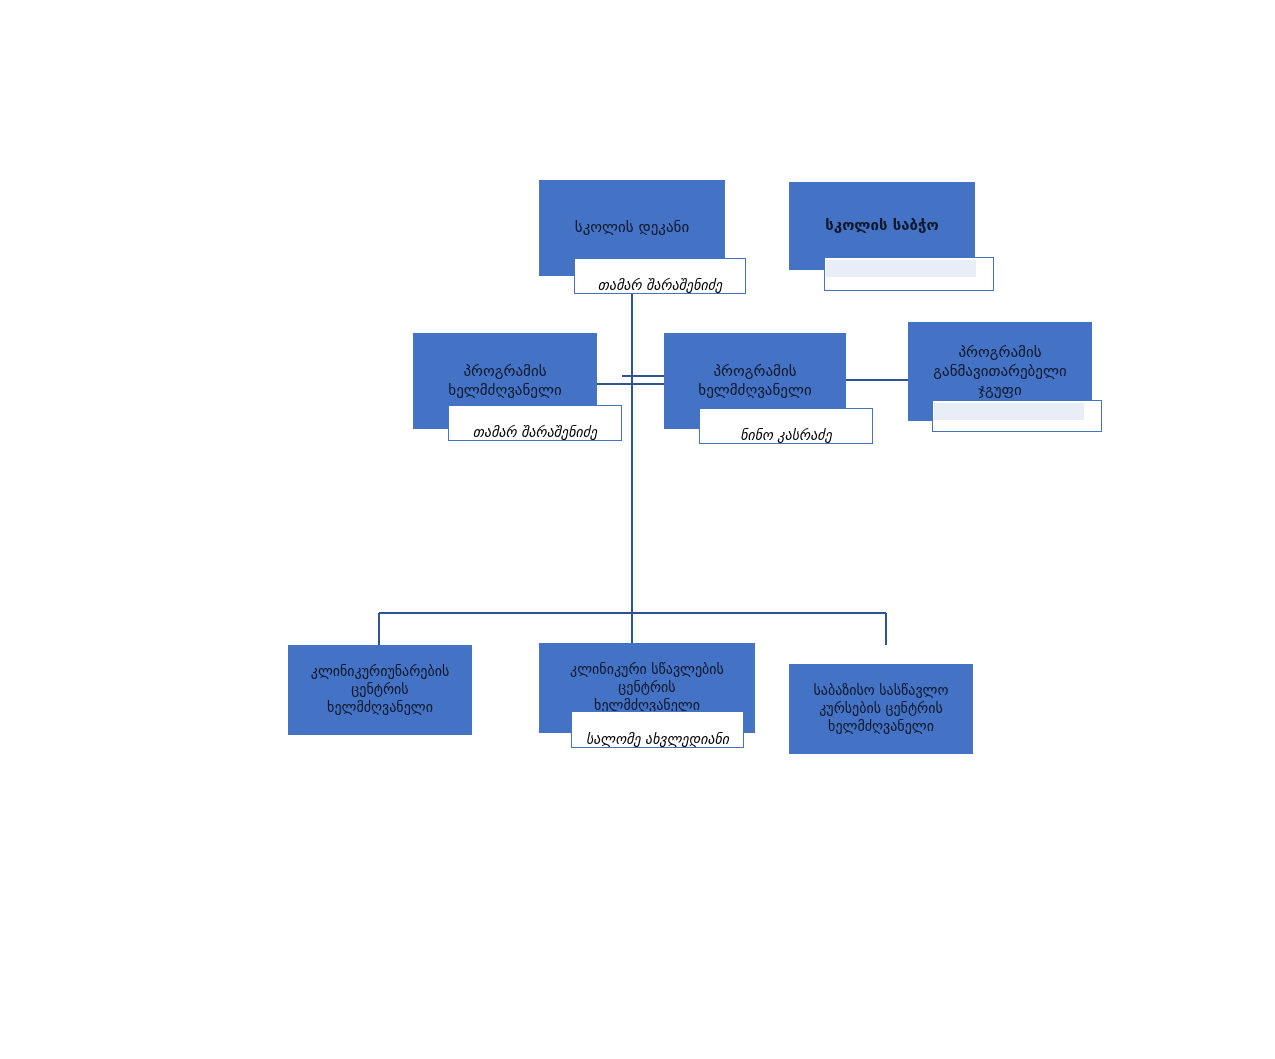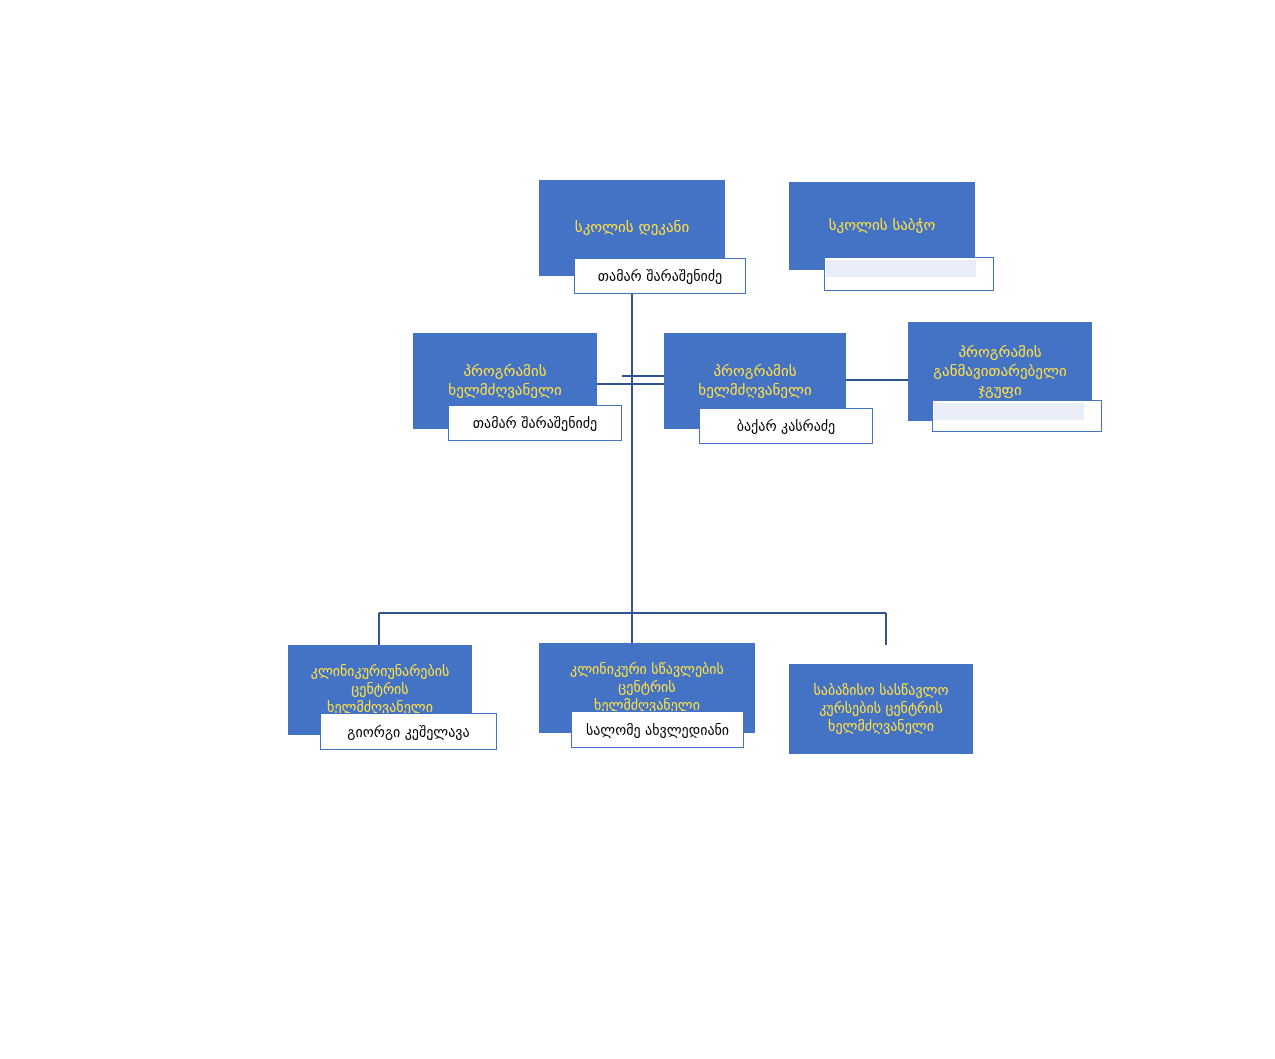--- a/index.html
+++ b/index.html
@@ -28,21 +28,21 @@
     width: 1275px;
     height: 1059px;
     pointer-events: none;
   }
 
   
   .node {
     position: absolute;
     box-sizing: border-box;
     background: #4472C4;
-    color: #fde047;
+    color: #0f172a;
     display: flex;
     align-items: center;
     justify-content: center;
     text-align: center;
     line-height: 1.28;
     font-size: 15px;
     padding: 4px 8px;
     z-index: 2;
   }
   .node-text {
@@ -51,26 +51,27 @@
     white-space: pre-line;
   }
 
   
   .callout {
     position: absolute;
     box-sizing: border-box;
     background: #ffffff;
     border: 1px solid #4472C4;
     display: flex;
-    align-items: center;
+    align-items: flex-end;
     justify-content: center;
     text-align: center;
     color: #000000;
     font-size: 14px;
     z-index: 3;
+    font-style: italic;
   }
   .callout.empty {
     background: #ffffff;
   }
   
   .callout .blank-bar {
     display: block;
     background: #E8EDF7;
     height: 17px;
     width: 89%;
@@ -105,61 +106,58 @@
     </g>
   </svg>
 
   <div class="node" style="left:539px; top:180px; width:186px; height:96px;">
     <span class="node-text">სკოლის დეკანი</span>
   </div>
   <div class="callout" style="left:574px; top:258px; width:172px; height:36px;">
     <span>თამარ შარაშენიძე</span>
   </div>
 
-  <div class="node" style="left:789px; top:182px; width:186px; height:88px;">
+  <div class="node" style="left:789px; top:182px; width:186px; height:88px;font-weight:bold;">
     <span class="node-text">სკოლის საბჭო</span>
   </div>
   <div class="callout empty" style="left:824px; top:257px; width:170px; height:34px;">
     <span class="blank-bar"></span>
     <span></span>
   </div>
 
   <div class="node" style="left:413px; top:333px; width:184px; height:96px;">
     <span class="node-text">პროგრამის
 ხელმძღვანელი</span>
   </div>
   <div class="callout" style="left:448px; top:405px; width:174px; height:36px;">
     <span>თამარ შარაშენიძე</span>
   </div>
 
   <div class="node" style="left:664px; top:333px; width:182px; height:96px;">
     <span class="node-text">პროგრამის
 ხელმძღვანელი</span>
   </div>
   <div class="callout" style="left:699px; top:408px; width:174px; height:36px;">
-    <span>ბაქარ კასრაძე</span>
+    <span>ნინო კასრაძე</span>
   </div>
 
   <div class="node" style="left:908px; top:322px; width:184px; height:99px;">
     <span class="node-text">პროგრამის
 განმავითარებელი
 ჯგუფი</span>
   </div>
   <div class="callout empty" style="left:932px; top:400px; width:170px; height:32px;">
     <span class="blank-bar"></span>
     <span></span>
   </div>
 
   <div class="node" style="left:288px; top:645px; width:184px; height:90px; font-size:14px;">
     <span class="node-text">კლინიკურიუნარების
 ცენტრის
 ხელმძღვანელი</span>
-  </div>
-  <div class="callout" style="left:320px; top:713px; width:177px; height:37px;">
-    <span>გიორგი კეშელავა</span>
   </div>
 
   <div class="node" style="left:539px; top:643px; width:216px; height:90px; font-size:14px;">
     <span class="node-text">კლინიკური სწავლების
 ცენტრის
 ხელმძღვანელი</span>
   </div>
   <div class="callout" style="left:571px; top:711px; width:173px; height:37px;">
     <span>სალომე ახვლედიანი</span>
   </div>

